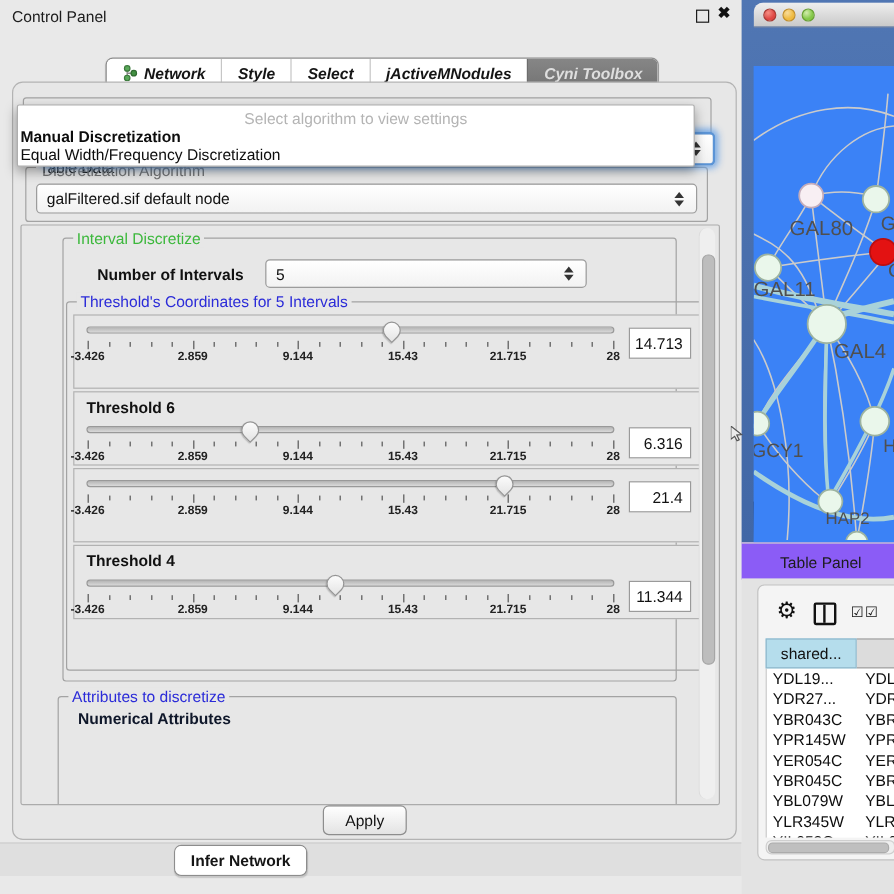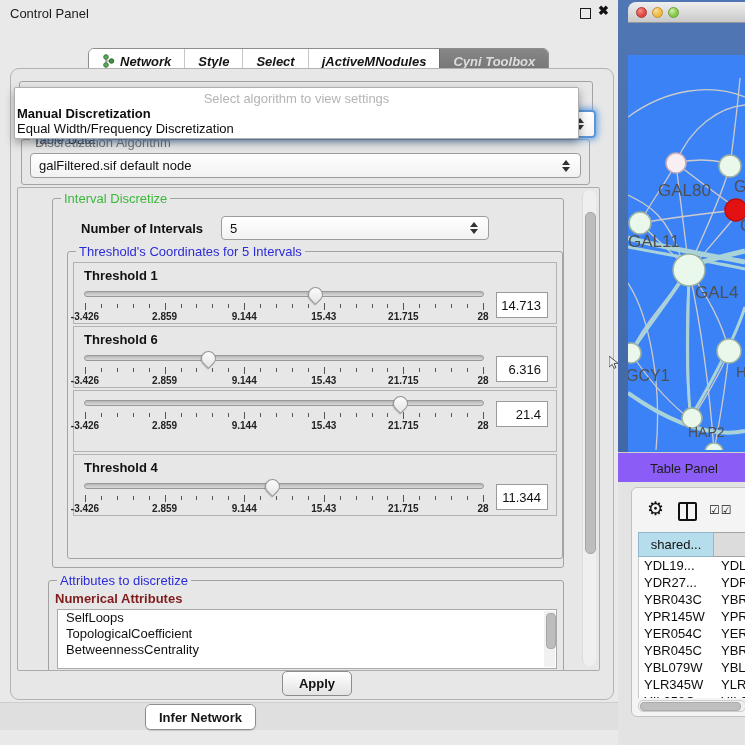--- a/index.html
+++ b/index.html
@@ -35,43 +35,43 @@
   #algo-popup{position:absolute;left:3px;top:18px;width:563px;height:50px;background:#fff;border:1px solid #aeaeae;border-radius:2px;box-shadow:0 4px 10px rgba(0,0,0,.35);z-index:10;}
   #popup-prompt{text-align:center;font-size:13px;color:#b4b4b4;padding-top:3px;height:15px;}
   .popup-opt{font-size:13px;color:#0d0d0d;padding:0 2px;line-height:15px;white-space:nowrap;}
   .popup-opt.selected{font-weight:bold;}
   #tabledata-group{left:10px;top:70px;width:567px;height:44px;}
   #tabledata-combo{left:8px;top:13px;width:533px;height:23px;}
   #settings-panel{position:absolute;left:6px;top:118px;width:581px;height:482px;border:1px solid #ababab;border-radius:2px;background:#E7E7E7;overflow:hidden;}
   #interval-group{left:34px;top:10px;width:510px;height:368px;}
   #intervals-label{position:absolute;left:28px;top:22px;font-size:13px;font-weight:bold;color:#111;}
   #intervals-spinner{left:168px;top:17px;width:250px;height:22px;}
-  #thresholds-group{left:14px;top:52px;width:494px;height:306px;}
+  #thresholds-group{left:2px;top:52px;width:494px;height:306px;padding-left:40px;}
   #threshold-list{position:absolute;left:5px;top:10px;right:5px;}
   .thr-box{border:1px solid #b2b2b2;background:#E7E7E7;margin-bottom:2px;padding:4px 8px 3px 8px;height:62px;box-sizing:border-box;}
   .thr-title{font-size:13px;font-weight:bold;color:#111;margin:1px 0 3px 2px;}
   .thr-row{display:flex;align-items:center;}
   .slider{position:relative;flex:1;height:38px;margin:0 12px 0 2px;}
   .track{position:absolute;left:0;right:0;top:5px;height:4px;border:1px solid #999;border-radius:3px;background:linear-gradient(#b6b6b6,#dadada);}
   .thumb{position:absolute;top:1px;width:13px;height:13px;margin-left:-7px;background:linear-gradient(135deg,#ffffff,#e4e4e4);border:1px solid #949494;border-radius:50% 50% 0 50%;transform:rotate(45deg);box-shadow:0 1px 1px rgba(0,0,0,.2);}
   .ticks{position:absolute;left:1px;right:1px;top:17px;height:7px;}
   .ticks i{position:absolute;top:0;width:1px;background:#555;}
   .ticks i.major{height:7px;} .ticks i.minor{height:4px;top:1px;}
   .tick-labels{position:absolute;left:1px;right:1px;top:25px;height:12px;font-size:10px;font-weight:bold;color:#222;}
   .tick-labels span{position:absolute;transform:translateX(-50%);white-space:nowrap;}
   .valbox{width:52px;height:26px;background:#fff;border:1px solid #9a9a9a;display:flex;align-items:center;justify-content:flex-end;padding-right:6px;font-size:13px;color:#111;box-sizing:border-box;}
   #attr-group{left:30px;top:392px;width:514px;height:150px;}
-  #attr-label{position:absolute;left:6px;top:10px;font-size:13px;font-weight:bold;color:#7f1d1d;}
+  #attr-label{position:absolute;left:16px;top:10px;font-size:13px;font-weight:bold;color:#0f172a;}
   #attr-list-wrap{position:absolute;left:8px;top:28px;width:498px;height:58px;background:#fff;border:1px solid #aaa;overflow:hidden;}
   .attr-item{font-size:13px;color:#111;line-height:16px;padding-left:8px;white-space:nowrap;}
   #attr-vscroll{position:absolute;right:1px;top:1px;width:11px;height:56px;background:#f1f1f1;}
   #attr-vthumb{position:absolute;left:1.5px;top:2px;width:8px;height:34px;border-radius:4px;background:#bdbdbd;border:1px solid #a8a8a8;}
   #settings-vscroll{position:absolute;right:3px;top:2px;width:13px;height:476px;background:#efefef;border-left:1px solid #dcdcdc;border-radius:7px;}
   #settings-vthumb{position:absolute;left:1.5px;top:22px;width:9px;height:340px;border-radius:5px;background:#bdbdbd;border:1px solid #a6a6a6;}
-  #apply-btn{position:absolute;left:271px;top:602px;width:68px;height:23px;background:linear-gradient(#ffffff,#e3e3e3);border:1px solid #8d8d8d;border-radius:5px;font-size:13px;font-weight:bold;color:#111;display:flex;align-items:center;justify-content:center;}
+  #apply-btn{position:absolute;left:258px;top:602px;width:68px;height:23px;background:linear-gradient(#ffffff,#e3e3e3);border:1px solid #8d8d8d;border-radius:5px;font-size:13px;font-weight:normal;color:#111;display:flex;align-items:center;justify-content:center;}
   
   #desktop{position:absolute;left:618px;top:0;width:127px;height:452px;background:linear-gradient(180deg,#5076B3,#4167A6);}
   #net-titlebar{position:absolute;left:628px;top:2px;width:117px;height:21px;background:linear-gradient(#efefef,#c9c9c9);border-radius:8px 0 0 0;border-bottom:1px solid #979797;display:flex;align-items:center;padding-left:8px;gap:5px;box-sizing:border-box;}
   .light{width:11px;height:11px;border-radius:50%;box-sizing:border-box;}
   .light.red{background:radial-gradient(circle at 35% 30%,#f58f84,#DF4744 60%);border:1px solid #a93a33;}
   .light.yellow{background:radial-gradient(circle at 35% 30%,#f8dc9a,#EFBA3F 60%);border:1px solid #c3902c;}
   .light.green{background:radial-gradient(circle at 35% 30%,#d2ecac,#84C847 60%);border:1px solid #68a133;}
   #net-canvas{position:absolute;left:628px;top:23px;width:117px;height:505px;background:#3b82f6;overflow:hidden;margin-top:32px;}
   #net-shadow{position:absolute;left:628px;top:418px;width:117px;height:34px;background:linear-gradient(#141F37,#4A6FAD);}
   #tp-header{position:absolute;left:618px;top:452px;width:127px;height:30px;background:#8b5cf6;border-top:1px solid #cfcfcf;}
@@ -166,21 +166,20 @@
           <span class="val">5</span>
           <span class="stepper">
               <i class="up"></i>
               <i class="dn"></i>
             </span>
         </div>
         <div id="thresholds-group" class="grp">
           <span class="grp-legend blue">Threshold's Coordinates for 5 Intervals</span>
           <div id="threshold-list">
               <div class="thr-box">
-                <div class="thr-title">Threshold 1</div>
                 <div class="thr-row">
                   <div class="slider">
                     <div class="track"></div>
                     <div class="thumb" style="left: 57.7197%;"></div>
                     <div class="ticks">
                       <i class="major" style="left: 0%;"></i>
                       <i class="minor" style="left: 4%;"></i>
                       <i class="minor" style="left: 8%;"></i>
                       <i class="minor" style="left: 12%;"></i>
                       <i class="minor" style="left: 16%;"></i>
@@ -355,30 +354,20 @@
                   <div class="valbox">11.344</div>
                 </div>
               </div>
             </div>
         </div>
       </div>
 
       <div id="attr-group" class="grp">
         <span class="grp-legend blue">Attributes to discretize</span>
         <div id="attr-label">Numerical Attributes</div>
-        <div id="attr-list-wrap">
-          <div id="attr-list">
-              <div class="attr-item">SelfLoops</div>
-              <div class="attr-item">TopologicalCoefficient</div>
-              <div class="attr-item">BetweennessCentrality</div>
-            </div>
-          <div id="attr-vscroll">
-              <div id="attr-vthumb"></div>
-            </div>
-        </div>
       </div>
 
       <div id="settings-vscroll">
           <div id="settings-vthumb"></div>
         </div>
     </div>
 
     <div id="apply-btn">Apply</div>
   </div>
 

